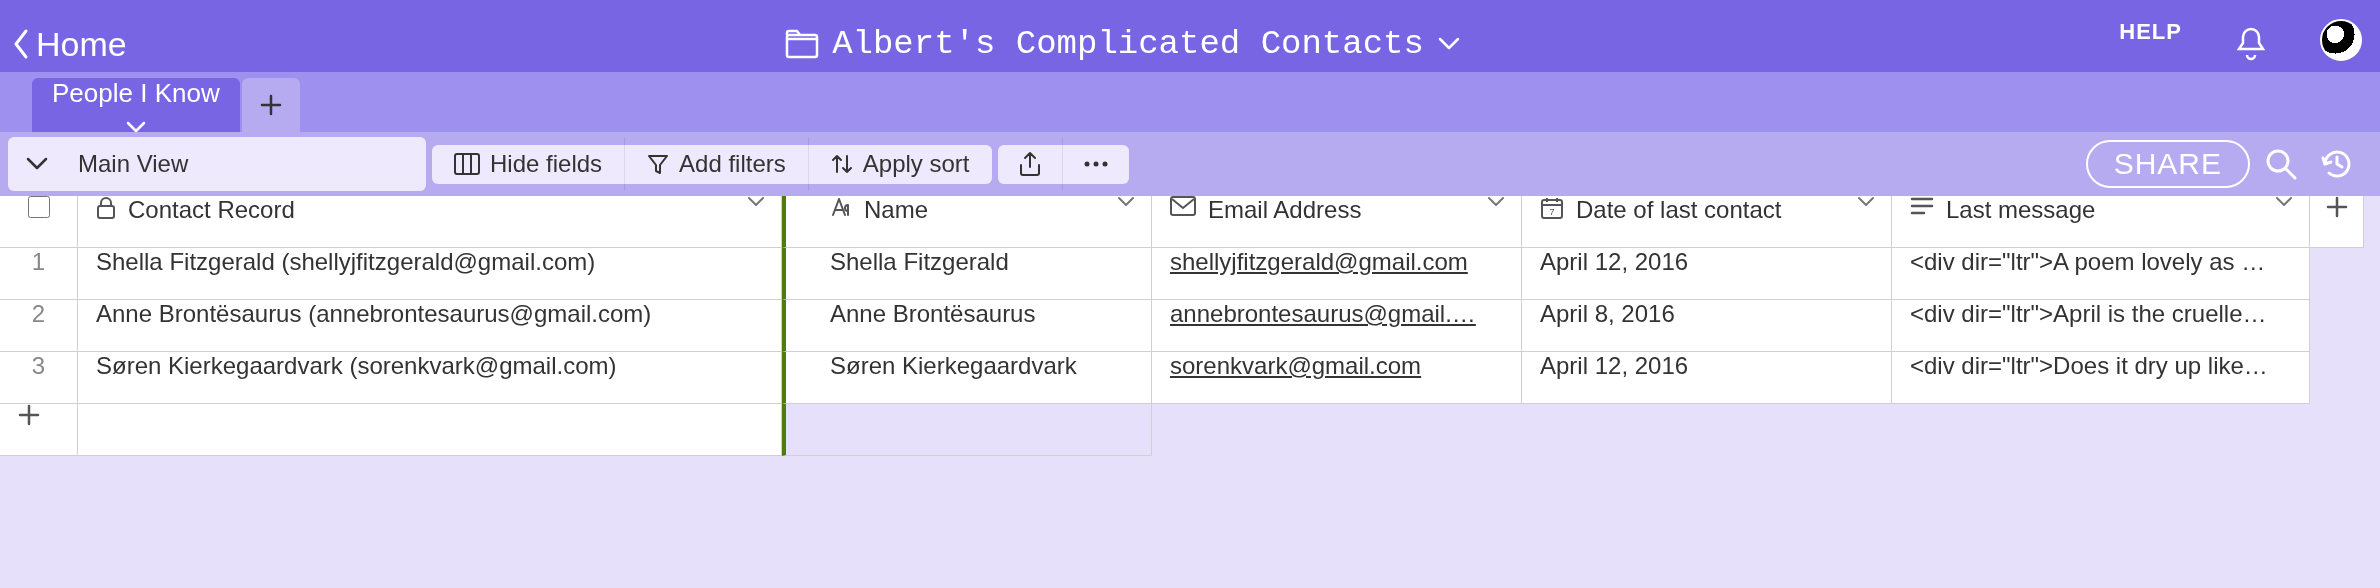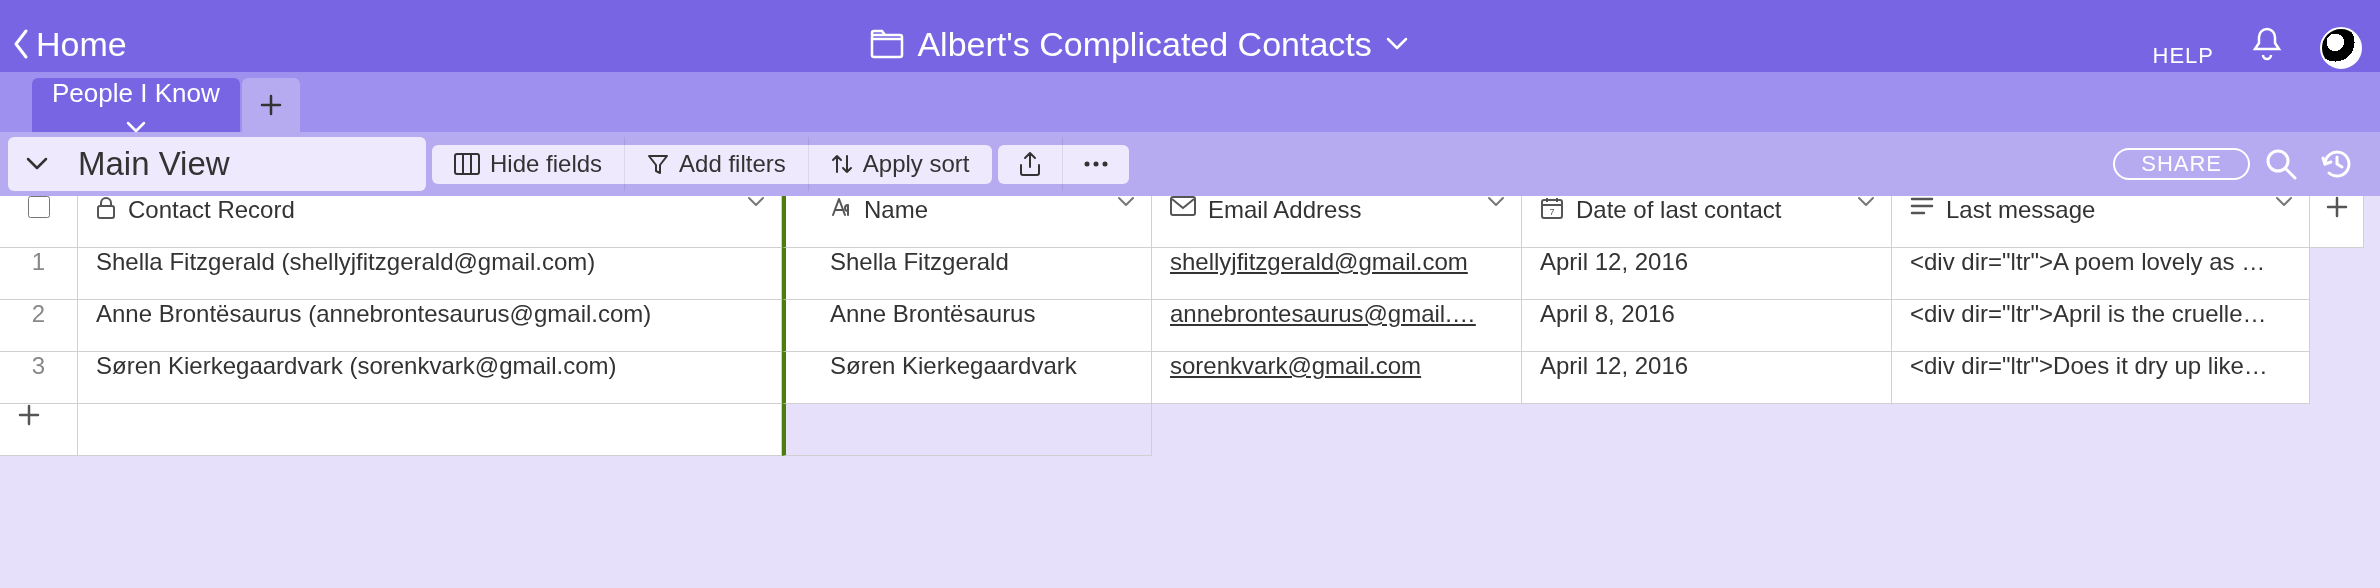--- a/index.html
+++ b/index.html
@@ -20,38 +20,38 @@
   .topbar {
     display: flex;
     align-items: center;
     height: 72px;
     background: var(--purple-top);
     color: var(--white);
     padding: 16px 18px 0 10px;
   }
   .home-link { display: flex; align-items: center; font-size: 34px; font-weight: 400; cursor: pointer; }
   .home-link svg { margin-right: 2px; }
-  .center-title { flex: 1; display: flex; justify-content: center; align-items: center; font-size: 34px; font-weight: 400; gap: 13px; cursor: pointer; }
-  .right-top { display: flex; align-items: flex-end; gap: 28px; }
+  .center-title { flex: 1; display: flex; justify-content: center; align-items: center; font-size: 34px; font-weight: 400; gap: 13px; cursor: pointer; font-family: Liberation Mono, monospace; }
+  .right-top { display: flex; align-items: flex-start; gap: 44px; font-weight: bold; }
   .help-label { font-size: 22px; letter-spacing: 1px; cursor: pointer; }
   .avatar { width: 42px; height: 42px; border-radius: 50%; background: radial-gradient(circle at 35% 35%, #fff 0 25%, #000 25% 55%, #fff 55% 100%); border: 2px solid #fff; cursor: pointer; }
 
   
   .tabbar { display: flex; align-items: flex-end; height: 60px; background: var(--purple-mid); padding-left: 32px; gap: 2px; }
   .tab { display: flex; align-items: center; height: 54px; background: var(--purple-top); color: #fff; font-size: 26px; padding: 0 20px; border-radius: 6px 6px 0 0; gap: 12px; cursor: pointer; flex-direction: column; }
   .tab-add { width: 58px; height: 54px; background: var(--purple-light); color: #333; display: flex; align-items: center; justify-content: center; border-radius: 6px 6px 0 0; font-size: 32px; cursor: pointer; }
 
   
   .viewbar { display: flex; align-items: center; height: 64px; background: var(--purple-light); padding: 0 18px 0 8px; gap: 6px; }
-  .view-selector { display: flex; align-items: center; height: 54px; width: 418px; background: var(--purple-pale2); border-radius: 6px; padding: 0 18px; font-size: 33px; color: var(--text-dark); gap: 30px; cursor: pointer; }
+  .view-selector { display: flex; align-items: center; height: 54px; width: 418px; background: var(--purple-pale2); border-radius: 6px; padding: 0 18px; font-size: 24px; color: var(--text-dark); gap: 30px; cursor: pointer; }
   .tool-group { display: flex; align-items: center; height: 39px; background: var(--purple-pale2); border-radius: 6px; }
   .tool-btn { display: flex; align-items: center; height: 54px; padding: 0 22px; font-size: 24px; color: var(--text-dark); gap: 10px; border-right: 1px solid rgba(0,0,0,0.08); cursor: pointer; }
   .tool-btn:last-child { border-right: none; }
   .spacer { flex: 1; }
-  .share-btn { display: flex; align-items: center; height: 32px; padding: 0 26px; border: 2px solid #fff; border-radius: 24px; color: #fff; font-size: 22px; letter-spacing: 1px; cursor: pointer; }
+  .share-btn { display: flex; align-items: center; height: 48px; padding: 0 26px; border: 2px solid #fff; border-radius: 24px; color: #fff; font-size: 30px; letter-spacing: 1px; cursor: pointer; }
   .icon-only { display:flex; align-items:center; justify-content:center; width:50px; height:50px; cursor:pointer; }
 
   
   .table-wrap { position: relative; background: var(--purple-pale); height: calc(588px - 72px - 60px - 64px); }
   .grid { display: grid; grid-template-columns: 78px 704px 370px 370px 370px 418px 54px; }
   .hdr, .cell, .rownum, .check-cell, .add-col, .add-row {
     display: flex; align-items: flex-start; height: 52px; background: var(--white);
     border-right: 1px solid var(--border); border-bottom: 1px solid var(--border);
     font-size: 24px; color: var(--text-dark); padding: 0 18px;
   }

